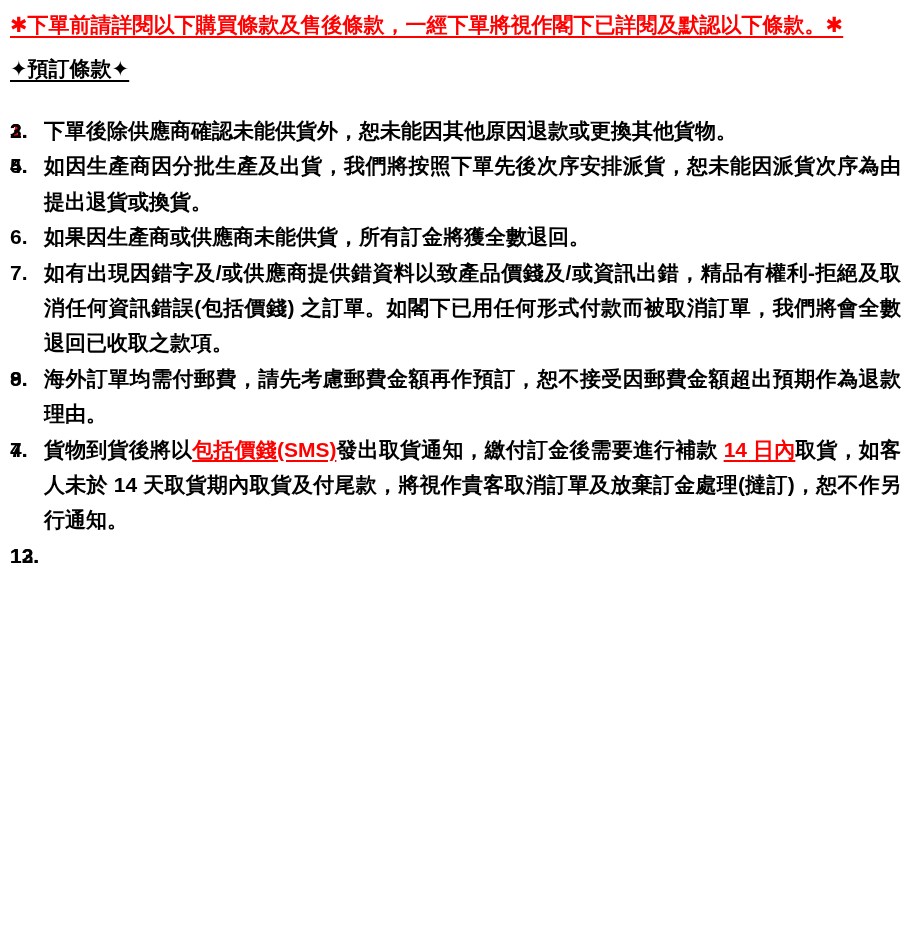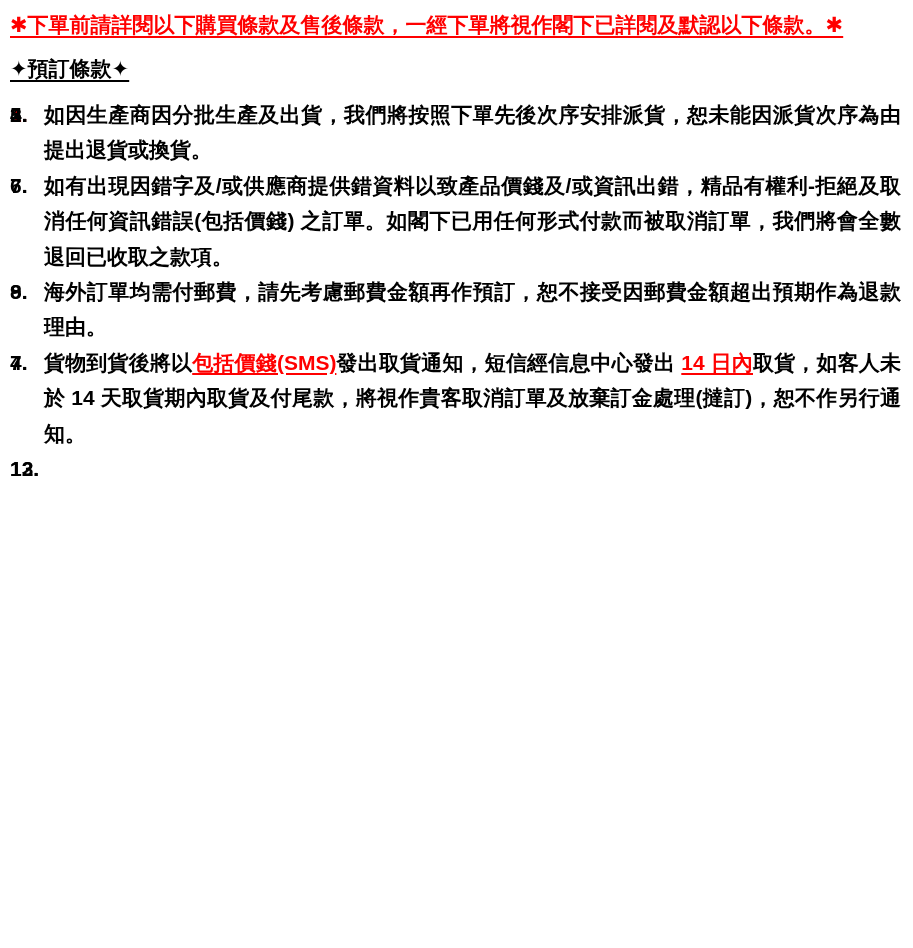--- a/index.html
+++ b/index.html
@@ -28,21 +28,21 @@
     text-decoration-thickness:2px;
     margin-bottom:13px;
     white-space:nowrap;
   }
   .section-title{
     font-size:21px;
     line-height:30px;
     text-decoration:underline;
     text-underline-offset:4px;
     text-decoration-thickness:2px;
-    margin-bottom:13px;
+    margin-bottom:29px;
   }
   ol.terms{list-style:none;}
   ol.terms li{
     position:relative;
     padding-left:34px;
     font-size:21px;
     line-height:35.4px;
     text-align:justify;
   }
   ol.terms li .num{
@@ -72,33 +72,35 @@
     <li>
       <span class="num red">1.</span>
     </li>
 
     <li>
       <span class="num">2.</span>
     </li>
 
     <li>
       <span class="num">3.</span>
+      <span>下單後除供應商確認未能供貨外，恕未能因其他原因退款或更換其他貨物。</span>
     </li>
 
     <li>
       <span class="num">4.</span>
     </li>
 
     <li>
       <span class="num">5.</span>
       <span>如因生產商因分批生產及出貨，我們將按照下單先後次序安排派貨，恕未能因派貨次序為由提出退貨或換貨。</span>
     </li>
 
     <li>
       <span class="num">6.</span>
+      <span>如果因生產商或供應商未能供貨，所有訂金將獲全數退回。</span>
     </li>
 
     <li>
       <span class="num">7.</span>
       <span>如有出現因錯字及/或供應商提供錯資料以致產品價錢及/或資訊出錯，精品有權利-拒絕及取消任何資訊錯誤(包括價錢) 之訂單。如閣下已用任何形式付款而被取消訂單，我們將會全數退回已收取之款項。</span>
     </li>
 
     <li>
       <span class="num">8.</span>
     </li>
@@ -107,21 +109,21 @@
       <span class="num">9.</span>
       <span>海外訂單均需付郵費，請先考慮郵費金額再作預訂，恕不接受因郵費金額超出預期作為退款理由。</span>
     </li>
 
     <li>
       <span class="num">4.</span>
     </li>
 
     <li>
       <span class="num">7.</span>
-      <span>貨物到貨後將以</span><span class="ru">包括價錢(SMS)</span><span>發出取貨通知，短信經信息中心發出 </span><span class="ru">14 日內</span><span>取貨，如客人未於 14 天取貨期內取貨及付尾款，將視作貴客取消訂單及放棄訂金處理(撻訂)，恕不作另行通知。</span>
+      <span>貨物到貨後將以</span><span class="ru">包括價錢(SMS)</span><span>發出取貨通知，繳付訂金後需要進行補款 </span><span class="ru">14 日內</span><span>取貨，如客人未於 14 天取貨期內取貨及付尾款，將視作貴客取消訂單及放棄訂金處理(撻訂)，恕不作另行通知。</span>
     </li>
 
     <li>
       <span class="num">12.</span>
     </li>
 
     <li>
       <span class="num">13.</span>
 
     </li>

